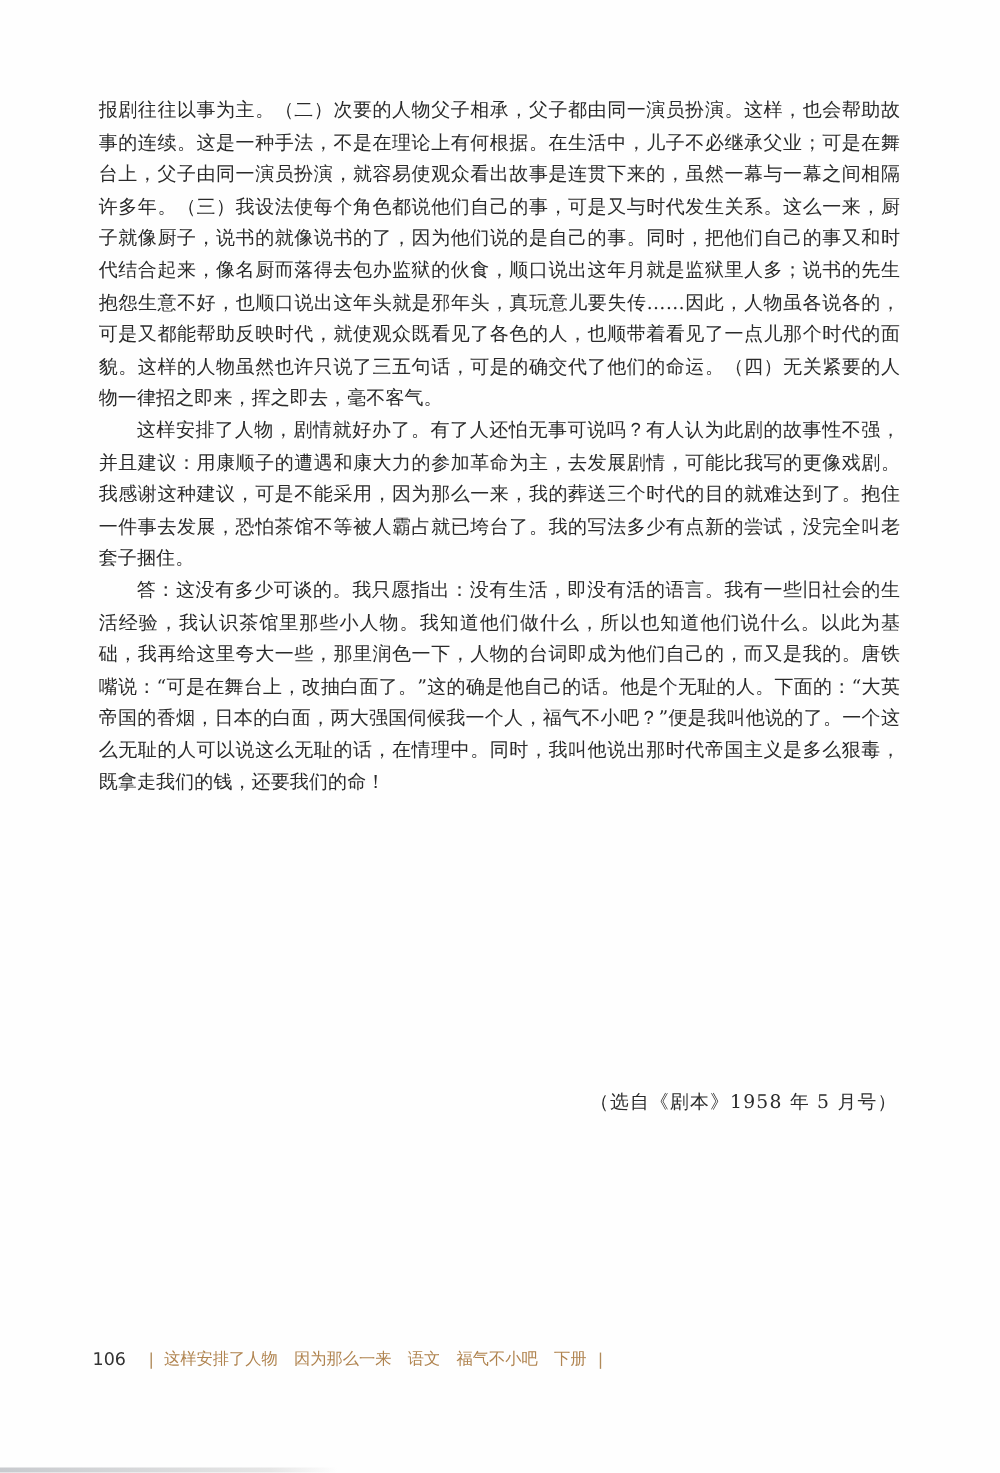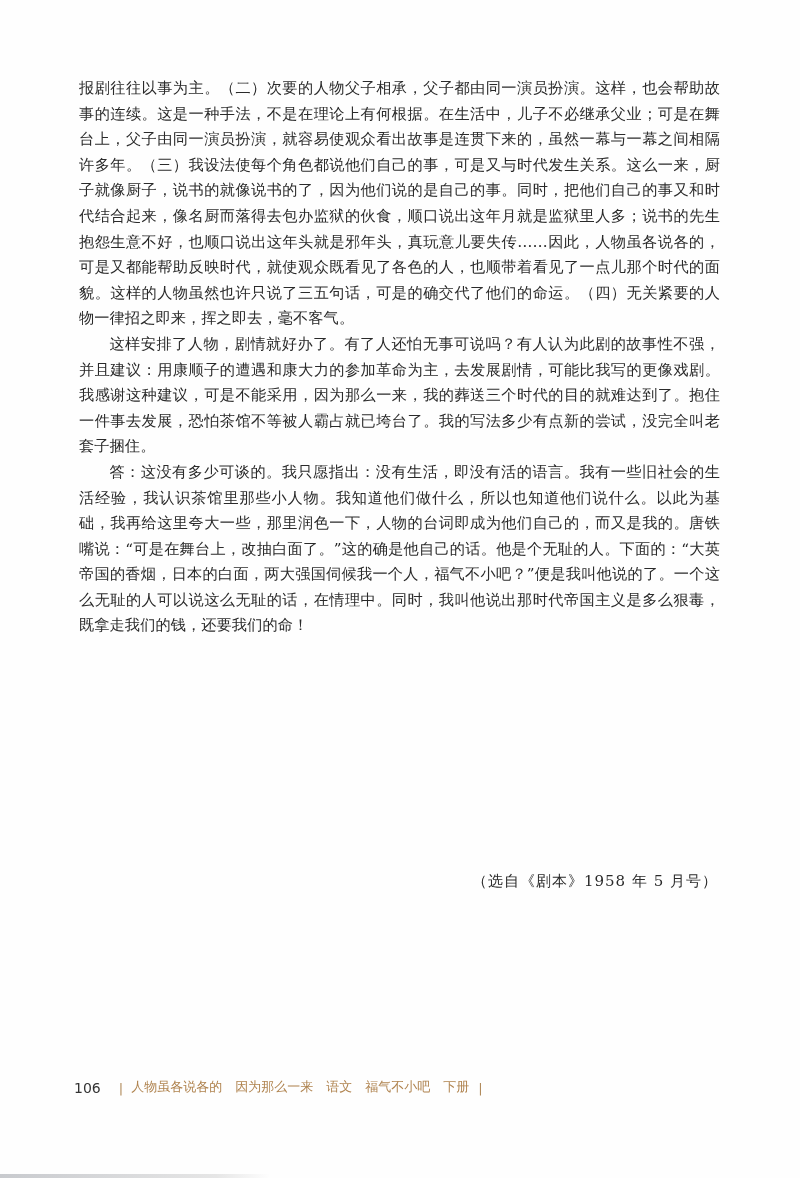--- a/index.html
+++ b/index.html
@@ -93,21 +93,21 @@
     <p>报剧往往以事为主。（二）次要的人物父子相承，父子都由同一演员扮演。这样，也会帮助故事的连续。这是一种手法，不是在理论上有何根据。在生活中，儿子不必继承父业；可是在舞台上，父子由同一演员扮演，就容易使观众看出故事是连贯下来的，虽然一幕与一幕之间相隔许多年。（三）我设法使每个角色都说他们自己的事，可是又与时代发生关系。这么一来，厨子就像厨子，说书的就像说书的了，因为他们说的是自己的事。同时，把他们自己的事又和时代结合起来，像名厨而落得去包办监狱的伙食，顺口说出这年月就是监狱里人多；说书的先生抱怨生意不好，也顺口说出这年头就是邪年头，真玩意儿要失传……因此，人物虽各说各的，可是又都能帮助反映时代，就使观众既看见了各色的人，也顺带着看见了一点儿那个时代的面貌。这样的人物虽然也许只说了三五句话，可是的确交代了他们的命运。（四）无关紧要的人物一律招之即来，挥之即去，毫不客气。</p>
     <p class="indent">这样安排了人物，剧情就好办了。有了人还怕无事可说吗？有人认为此剧的故事性不强，并且建议：用康顺子的遭遇和康大力的参加革命为主，去发展剧情，可能比我写的更像戏剧。我感谢这种建议，可是不能采用，因为那么一来，我的葬送三个时代的目的就难达到了。抱住一件事去发展，恐怕茶馆不等被人霸占就已垮台了。我的写法多少有点新的尝试，没完全叫老套子捆住。</p>
     <p class="indent">答：这没有多少可谈的。我只愿指出：没有生活，即没有活的语言。我有一些旧社会的生活经验，我认识茶馆里那些小人物。我知道他们做什么，所以也知道他们说什么。以此为基础，我再给这里夸大一些，那里润色一下，人物的台词即成为他们自己的，而又是我的。唐铁嘴说：“可是在舞台上，改抽白面了。”这的确是他自己的话。他是个无耻的人。下面的：“大英帝国的香烟，日本的白面，两大强国伺候我一个人，福气不小吧？”便是我叫他说的了。一个这么无耻的人可以说这么无耻的话，在情理中。同时，我叫他说出那时代帝国主义是多么狠毒，既拿走我们的钱，还要我们的命！</p>
   </div>
 
   <div class="source">（选自《剧本》1958 年 5 月号）</div>
 
   <div class="footer">
     <span class="page-num">106</span>
     <span class="bar">|</span>
-    <span class="item">人物虽各说各的</span>
+    <span class="item">这样安排了人物</span>
     <span class="item">因为那么一来</span>
     <span class="item">语文</span>
     <span class="item">福气不小吧</span>
     <span class="item">下册</span>
     <span class="bar-end">|</span>
   </div>
 
   <div class="bottom-edge"></div>
 </div>
 

